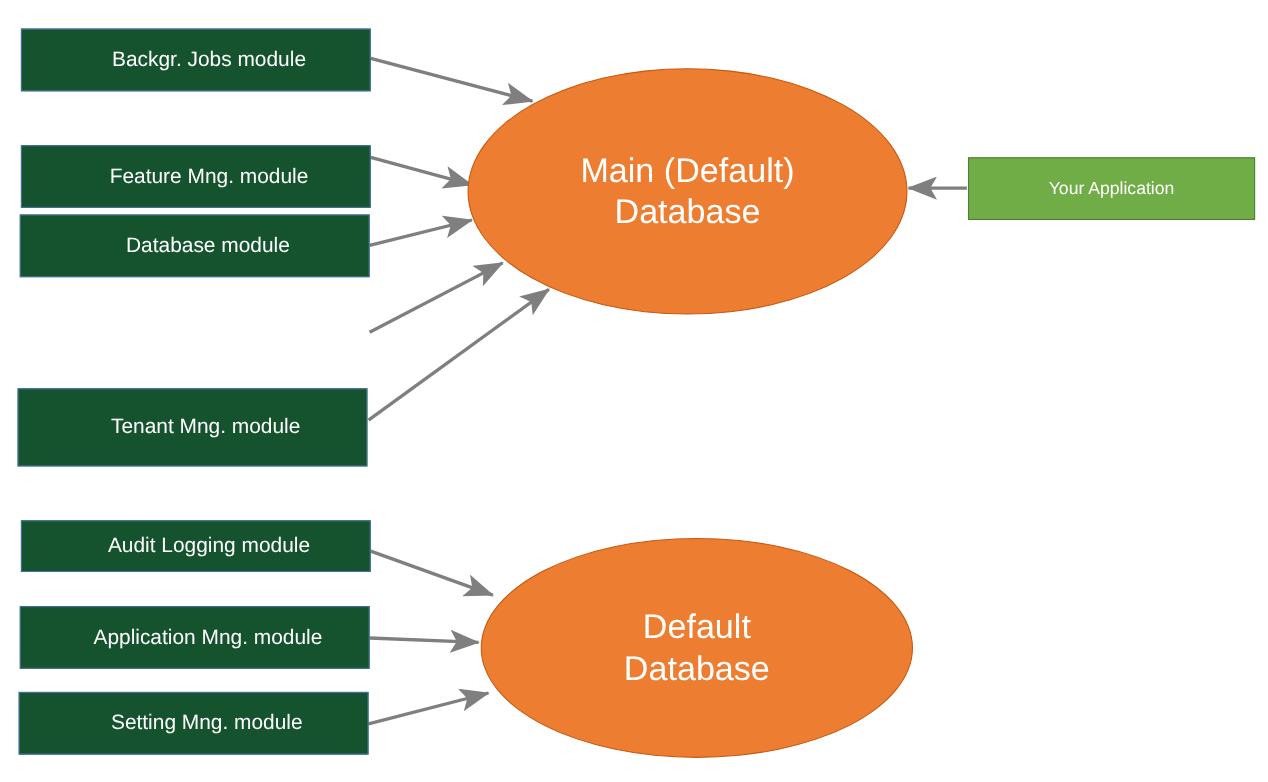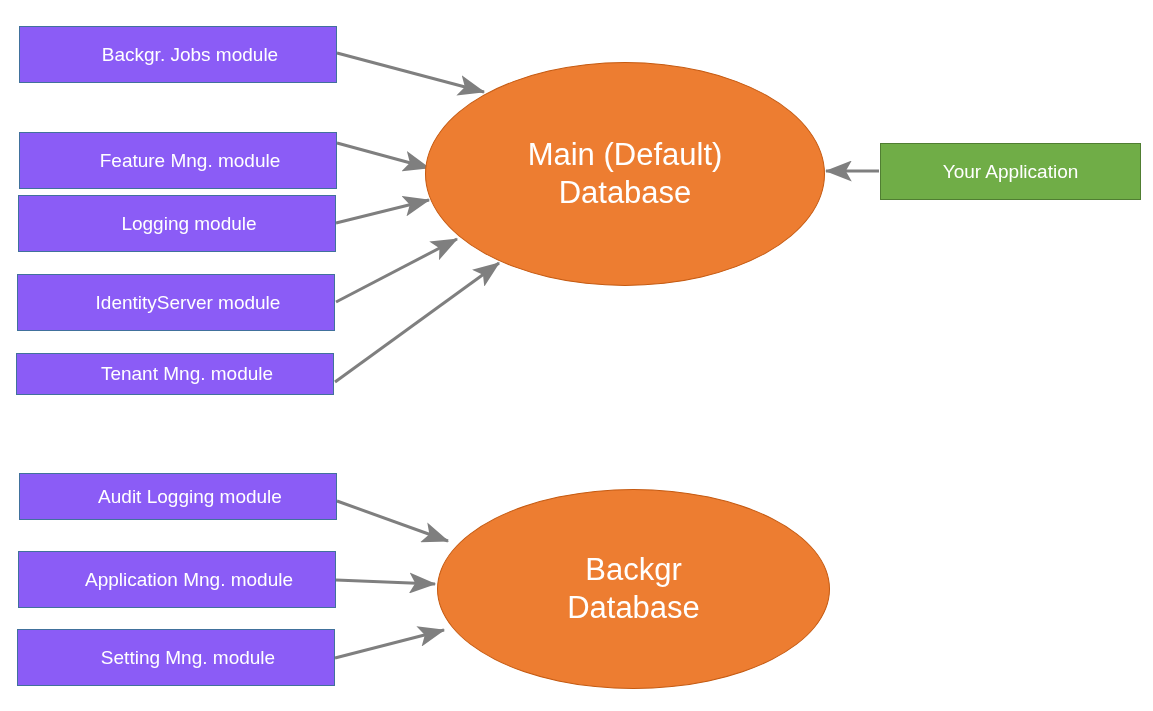--- a/index.html
+++ b/index.html
@@ -30,29 +30,29 @@
     position: absolute;
     box-sizing: border-box;
     display: flex;
     align-items: center;
     justify-content: center;
     text-align: center;
     color: #ffffff;
     line-height: 1.22;
   }
   .module-box {
-    background: #8b5cf6;
+    background: #14532d;
     border: 1px solid #41719C;
     font-size: 19px;
     padding-left: 24px;
   }
   .app-box {
     background: #70AD47;
     border: 1px solid #507E32;
-    font-size: 19px;
+    font-size: 16px;
   }
   .db-ellipse {
     background: #ED7D31;
     border: 1px solid #C55A11;
     border-radius: 50%;
     font-size: 31px;
   }
   .db-ellipse .db-label {
     display: block;
     white-space: pre-line;
@@ -88,45 +88,42 @@
 
     <line x1="879" y1="171" x2="826" y2="171" stroke="#7F7F7F" stroke-width="3" marker-end="url(#arrowhead)"></line>
   </svg>
 
   <div class="node db-ellipse" style="left:425px; top:62px; width:400px; height:224px;">
     <span class="db-label">Main (Default)
 Database</span>
   </div>
 
   <div class="node db-ellipse" style="left:437px; top:489px; width:393px; height:200px;">
-    <span class="db-label">Backgr
+    <span class="db-label">Default
 Database</span>
   </div>
 
   <div class="node app-box" style="left:880px; top:143px; width:261px; height:57px;">
     <span>Your Application</span>
   </div>
 
   <div class="node module-box" style="left:19px; top:26px; width:318px; height:57px;">
     <span>Backgr. Jobs module</span>
   </div>
 
   <div class="node module-box" style="left:19px; top:114px; width:318px; height:57px;margin-top:18px;">
     <span>Feature Mng. module</span>
   </div>
 
   <div class="node module-box" style="left:18px; top:195px; width:318px; height:57px;">
-    <span>Logging module</span>
+    <span>Database module</span>
   </div>
 
-  <div class="node module-box" style="left:17px; top:274px; width:318px; height:57px;">
-    <span>IdentityServer module</span>
-  </div>
 
-  <div class="node module-box" style="left:16px; top:353px; width:318px; height:42px;">
+  <div class="node module-box" style="left:16px; top:353px; width:318px; height:71px;">
     <span>Tenant Mng. module</span>
   </div>
 
   <div class="node module-box" style="left:19px; top:473px; width:318px; height:47px;">
     <span>Audit Logging module</span>
   </div>
 
   <div class="node module-box" style="left:18px; top:551px; width:318px; height:57px;">
     <span>Application Mng. module</span>
   </div>

